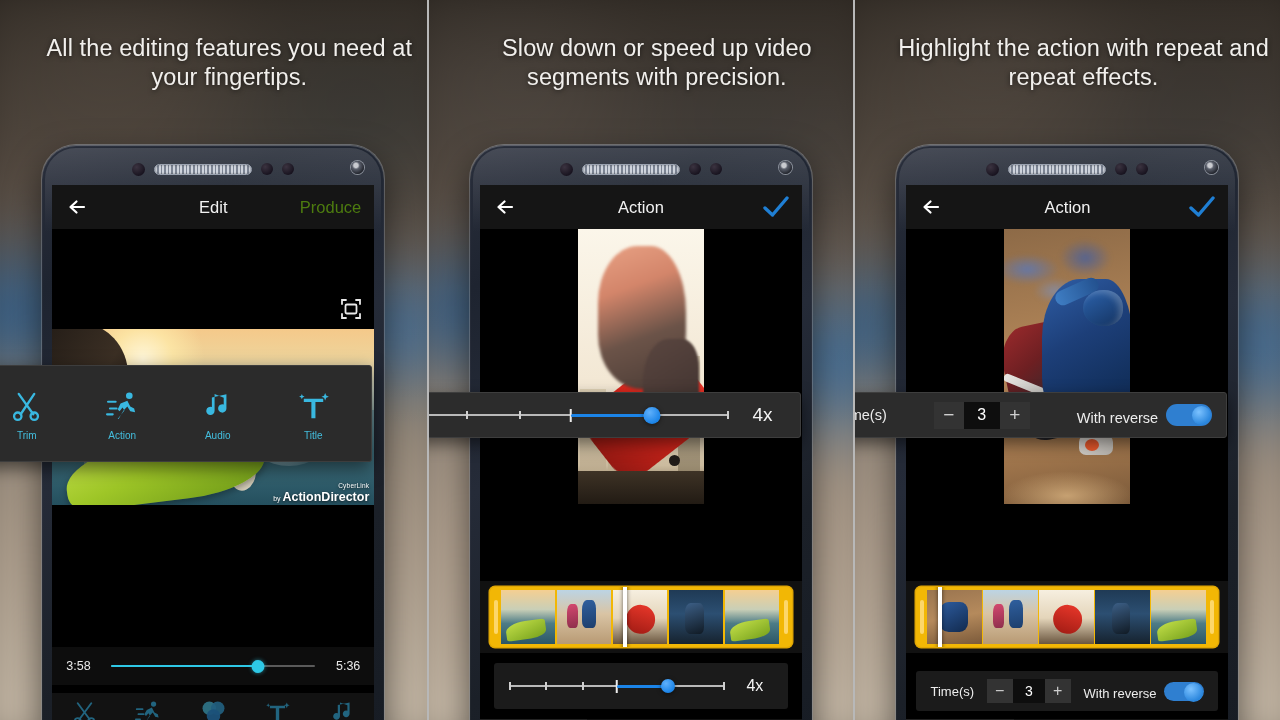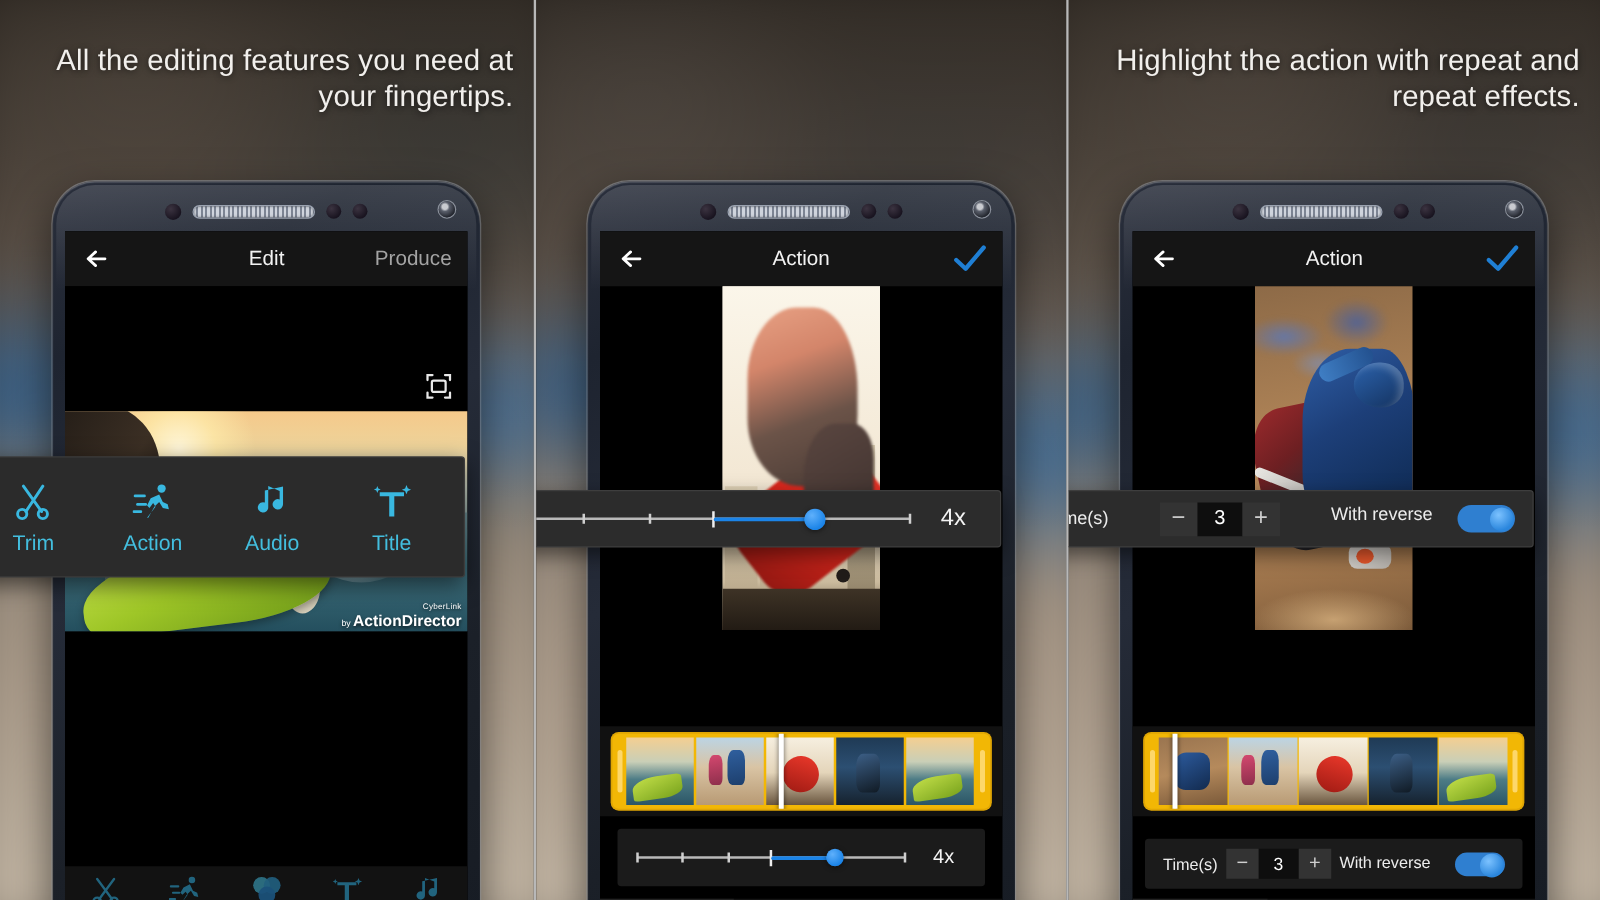--- a/index.html
+++ b/index.html
@@ -38,21 +38,21 @@
       radial-gradient(ellipse 210px 120px at 10% 46%, #33628f 0%, transparent 72%),
       radial-gradient(ellipse 250px 140px at 86% 48%, #3a6c9d 0%, transparent 72%),
       radial-gradient(ellipse 400px 220px at 50% 73%, #a89584 0%, transparent 76%),
       linear-gradient(180deg, #514940 0%, #6d6156 34%, #8e8275 56%, #b4a695 78%, #c6b9a7 100%);
   }
   .bg-dim { position:absolute; inset:0;
     background:linear-gradient(180deg, rgba(20,16,12,.50) 0%, rgba(20,16,12,.26) 22%,
       rgba(20,16,12,.05) 40%, rgba(20,16,12,0) 60%); }
 
   
-  .caption { position:absolute; top:34px; left:0; width:100%; text-align:right;
+  .caption { position:absolute; top:34px; left:16px; width:100%; text-align:center;
     color:#f1efec; font-size:23.5px; line-height:1.24; font-weight:400;
     letter-spacing:.1px; text-shadow:0 1px 5px rgba(0,0,0,.62); padding:0 16px; z-index:5; }
 
   
   .phone { position:absolute; left:50%; transform:translateX(-50%); top:145px;
     width:342px; height:600px;
     border-radius:34px 34px 20px 20px;
     background:linear-gradient(150deg,#2a2f3c 0%,#1e2430 18%,#252b38 44%,#1b2028 70%,#171c24 100%);
     box-shadow:0 14px 34px rgba(0,0,0,.55), 0 0 0 1px rgba(190,200,215,.42),
       inset 0 1px 1px rgba(255,255,255,.28);
@@ -74,21 +74,21 @@
     box-shadow:0 0 0 1px rgba(220,226,235,.5); }
 
   
   .screen { position:relative; width:322px; height:560px; overflow:hidden; background:#000; }
 
   .appbar { height:44px; background:#151515; display:flex; align-items:center;
     padding:7px 13px; position:relative; }
   .appbar .back { width:26px; height:26px; flex:0 0 auto; }
   .appbar .title { position:absolute; left:0; width:100%; text-align:center;
     color:#f2f2f2; font-size:16.5px; pointer-events:none; }
-  .appbar .right { margin-left:auto; color:#a3a3a3; font-size:16.5px; font-weight:400; z-index:2; }
+  .appbar .right { margin-left:auto; color:#4d7c0f; font-size:16.5px; font-weight:400; z-index:2; }
   .appbar .check { margin-left:auto; width:26px; height:22px; z-index:2; }
 
   .preview { position:relative; background:#000; }
   .preview-1 { height:100px; }
   .expand-ico { position:absolute; right:11px; bottom:8px; width:24px; height:24px; }
 
   
   .kayak { position:relative; width:100%; height:176px; overflow:hidden;
     background:
       linear-gradient(180deg,#f5c98a 0%,#eed39a 16%,#cfd7c6 34%,#8ea6a4 48%,#4f7b84 66%,#33606e 100%); }
@@ -177,21 +177,21 @@
   .mo-dust { position:absolute; left:0; bottom:0; width:100%; height:30%;
     background:radial-gradient(ellipse 90px 34px at 50% 90%, rgba(214,176,126,.8), transparent 72%); }
 
   
   .dock { position:absolute; left:-32px; top:365px; width:404px; height:97px;
     background:#2b2b2b; border:1px solid #3d3d3d; border-radius:3px;
     box-shadow:0 6px 18px rgba(0,0,0,.55); display:flex; align-items:center;
     justify-content:space-around; padding:8px 10px 6px; z-index:6; }
   .tool { display:flex; flex-direction:column; align-items:center; gap:7px; width:70px; }
   .tool .ico { height:34px; display:flex; align-items:flex-end; }
-  .tool .lbl { color:#43bede; font-size:17px; }
+  .tool .lbl { color:#43bede; font-size:10px; }
 
   .dock-bottom { position:absolute; left:0; bottom:0; width:100%; height:52px;
     background:#121212; display:flex; align-items:flex-start; justify-content:space-around;
     padding-top:5px; overflow:hidden; }
   .dock-bottom .tool { gap:4px; opacity:.55; }
   .dock-bottom .tool .ico { height:28px; }
 
   
   .timerow { position:absolute; left:0; bottom:60px; width:100%; height:38px;
     background:#0d0d0d; display:flex; align-items:center; padding:0 14px; gap:11px; }
@@ -219,21 +219,21 @@
   .spd-val { color:#f4f4f4; font-size:19px; width:42px; text-align:center; }
 
   
   .overbar.ctr { justify-content:space-between; gap:0; padding:0 14px; }
   .tlabel { color:#ececec; font-size:14.5px; }
   .stepper { display:flex; align-items:center; gap:0; }
   .stepper .sbtn { width:30px; height:27px; display:flex; align-items:center; justify-content:center;
     color:#cfcfcf; font-size:19px; background:#333; }
   .stepper .sval { width:36px; height:27px; display:flex; align-items:center; justify-content:center;
     color:#fff; font-size:16px; background:#0e0e0e; }
-  .revwrap { display:flex; align-items:flex-start; gap:20px; }
+  .revwrap { display:flex; align-items:flex-end; gap:8px; }
   .toggle { width:46px; height:22px; border-radius:11px; background:#2f7fd0; position:relative; }
   .toggle::after { content:""; position:absolute; right:1.5px; top:1.5px; width:19px; height:19px;
     border-radius:50%; background:radial-gradient(circle at 36% 32%, #7cc2ff, #2a86dd 70%); }
 
   
   .strip-area { position:absolute; left:0; bottom:92px; width:100%; height:72px;
     background:#111; display:flex; align-items:center; padding:0 10px; }
   .strip { position:relative; flex:1; height:60px; background:#f2b705;
     border-radius:5px; padding:3px 11px; display:flex; overflow:hidden;
     box-shadow:0 0 0 1.5px #e0a604; }
@@ -322,20 +322,29 @@
           <span class="k-boat"></span>
           <span class="k-person"></span>
           <span class="k-head"></span>
           <span class="k-cap"></span>
           <span class="watermark">
             <span class="wm1">CyberLink</span>
             <span class="wm2"><span class="by">by </span><span>ActionDirector</span></span>
           </span>
         </div>
 
+        <div class="timerow">
+          <span class="t">3:58</span>
+          <span class="trackwrap">
+            <span class="track"></span>
+            <span class="trackfill" style="width:72%"></span>
+            <span class="knob" style="left:72%"></span>
+          </span>
+          <span class="t r">5:36</span>
+        </div>
 
         <div class="dock-bottom">
           <span class="tool">
             <span class="ico">
               <svg viewBox="0 0 32 32" width="27" height="27">
                   <g stroke="#2fa8d8" stroke-width="2.2" fill="none" stroke-linecap="round">
                 <path d="M8 5l14 19M24 5L10 24"></path>
                   </g>
                   <circle cx="8" cy="26" r="3.4" fill="none" stroke="#2fa8d8" stroke-width="2.2"></circle>
                 <circle cx="24" cy="26" r="3.4" fill="none" stroke="#2fa8d8" stroke-width="2.2"></circle>
@@ -441,20 +450,21 @@
             </svg>
         </span>
         <span class="lbl">Title</span>
       </span>
     </div>
   </div>
 
   <div class="panel">
     <div class="bg bg-2"></div>
     <div class="bg-dim"></div>
+    <div class="caption">Slow down or speed up video segments with precision.</div>
 
     <div class="phone">
       <div class="bezel-row">
         <span class="sensor s1"></span>
         <span class="speaker"></span>
         <span class="sensor s2"></span>
         <span class="sensor s3"></span>
       </div>
       <div class="cam"></div>
 

